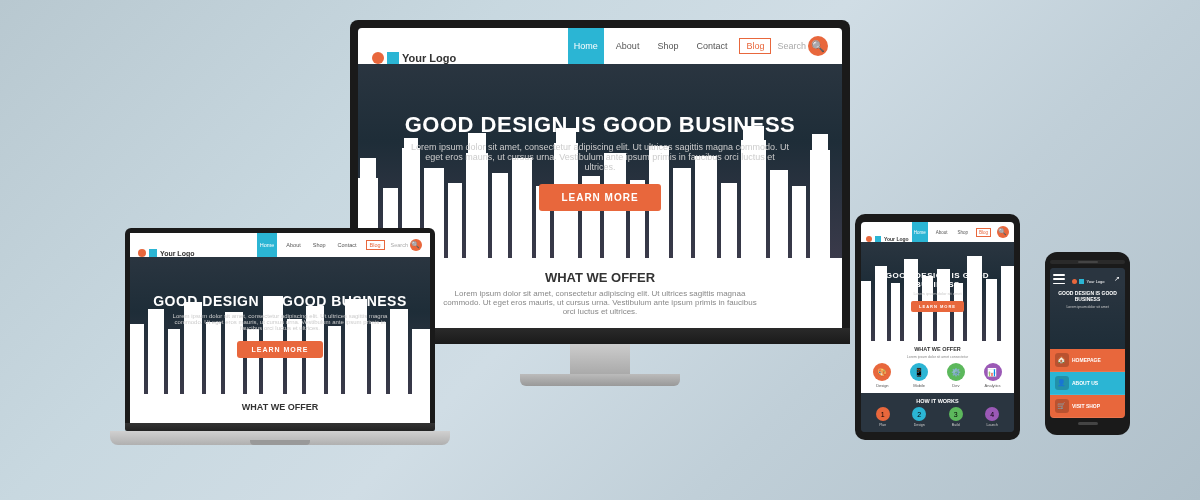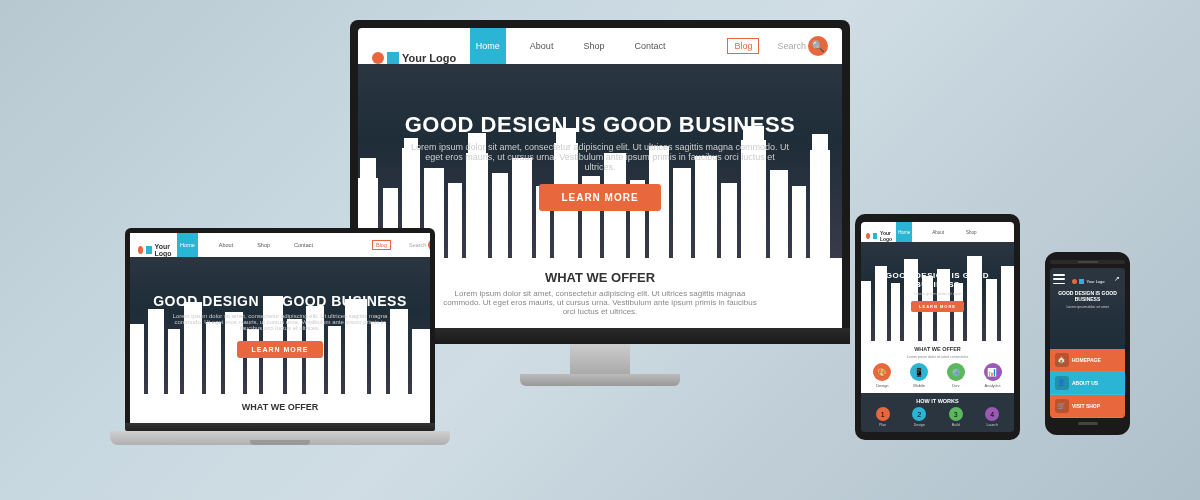--- a/index.html
+++ b/index.html
@@ -210,21 +210,21 @@
 
     .logo-text {
       font-size: 8px;
       font-weight: bold;
       color: #333;
     }
 
     .nav-links {
       display: flex;
       align-items: center;
-      gap: 18px;
+      gap: 6px;
       height: 100%;
     }
 
     .nav-item {
       font-size: 6px;
       color: #555;
       padding: 2px 4px;
       cursor: pointer;
     }
 
@@ -234,21 +234,20 @@
       height: 100%;
       display: flex;
       align-items: center;
     }
 
     .nav-blog {
       border: 1px solid #e8673c;
       color: #e8673c;
       font-size: 6px;
       padding: 1px 4px;
-      margin-left: 38px;
     }
 
     .nav-search {
       display: flex;
       align-items: center;
       gap: 2px;
     }
 
     .nav-search-text {
       font-size: 6px;

